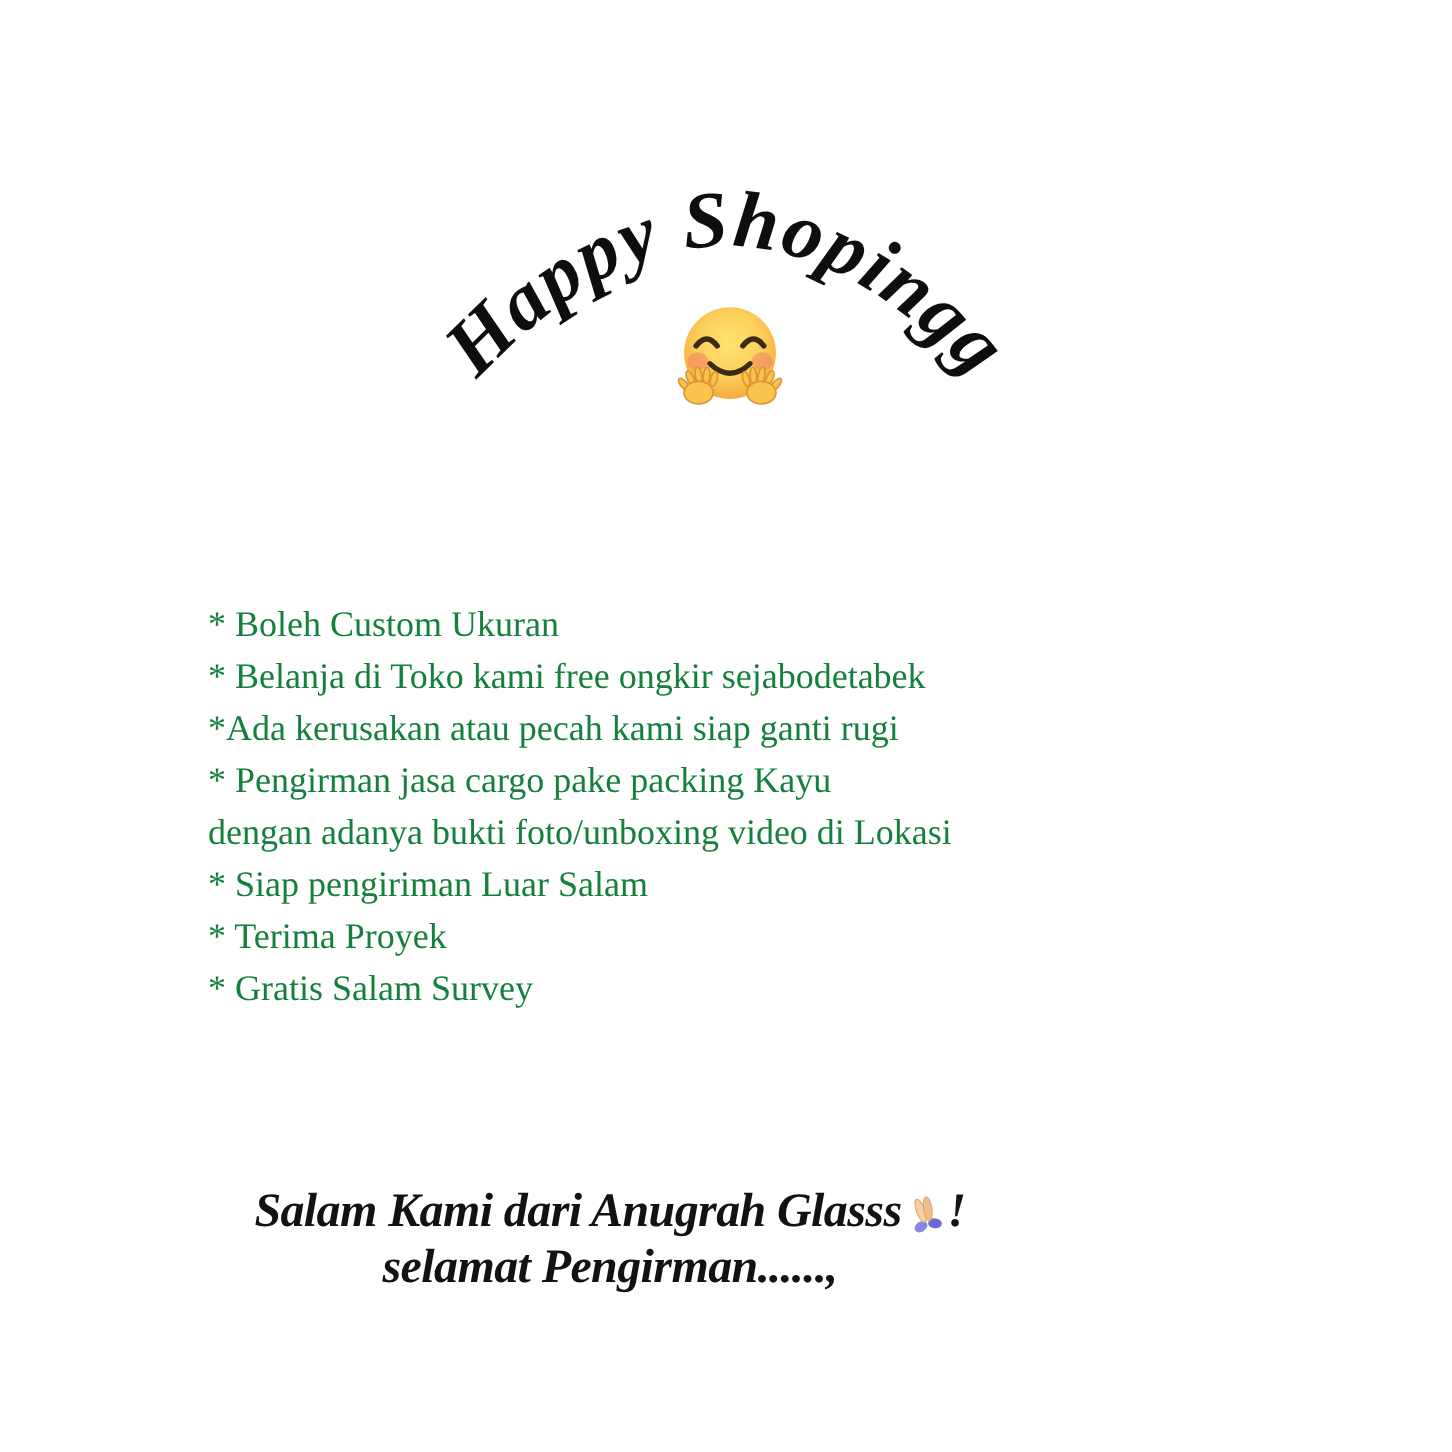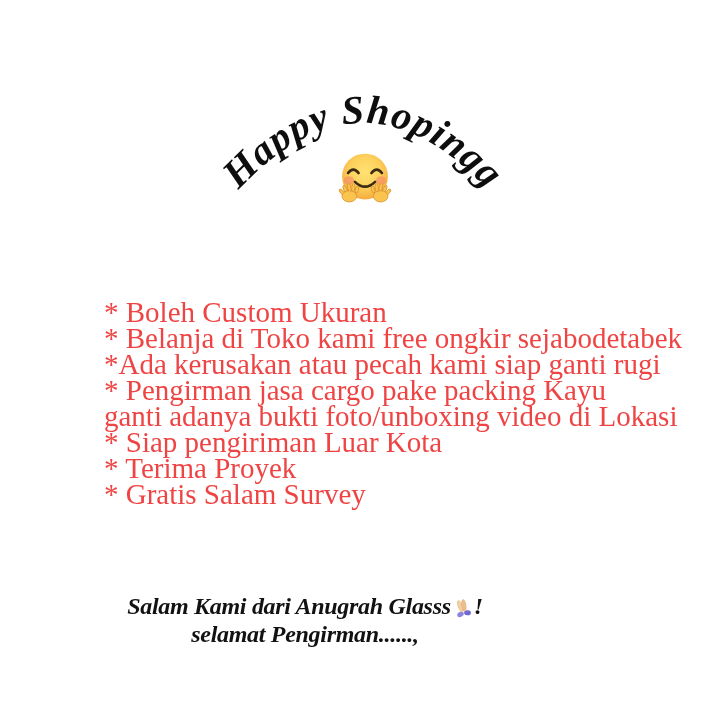--- a/index.html
+++ b/index.html
@@ -13,21 +13,21 @@
     font-family:"Liberation Serif",serif;
     font-size:40px;font-weight:700;font-style:italic;
     fill:#0e0e0e;letter-spacing:1px;
   }
   
   .hug{position:absolute;left:336px;top:150px;width:58px;height:58px;}
   
   .info{
     position:absolute;left:104px;top:299px;
     font-family:"Liberation Serif",serif;
-    font-size:29px;line-height:26px;color:#ef4444;
+    font-size:18px;line-height:26px;color:#15803d;
     white-space:nowrap;
   }
   
   .footer{
     position:absolute;left:0;top:592px;width:610px;text-align:center;
     color:#121212;font-weight:700;font-style:italic;
     font-family:"Liberation Serif",serif;
   }
   .footer-line{font-size:24px;line-height:28px;letter-spacing:-0.3px;}
   .fh{width:21px;height:21px;vertical-align:-4px;margin:0 1px;}
@@ -69,22 +69,22 @@
       <ellipse cx="16.5" cy="57.5" rx="9" ry="7"></ellipse>
     </g>
     <use href="#handL" xlink:href="#handL" transform="translate(72 0) scale(-1 1)"></use>
   </svg>
 
   <div class="info">
     <div>* Boleh Custom Ukuran</div>
     <div>* Belanja di Toko kami free ongkir sejabodetabek</div>
     <div>*Ada kerusakan atau pecah kami siap ganti rugi</div>
     <div>* Pengirman jasa cargo pake packing Kayu</div>
-    <div>ganti adanya bukti foto/unboxing video di Lokasi</div>
-    <div>* Siap pengiriman Luar Kota</div>
+    <div>dengan adanya bukti foto/unboxing video di Lokasi</div>
+    <div>* Siap pengiriman Luar Salam</div>
     <div>* Terima Proyek</div>
     <div>* Gratis Salam Survey</div>
   </div>
 
   <div class="footer">
     <div class="footer-line">
       <span>Salam Kami dari Anugrah Glasss</span><svg class="fh" viewBox="0 0 32 32" xmlns="http://www.w3.org/2000/svg">
         <g transform="rotate(-14 16 16)">
           <ellipse cx="10.5" cy="25.5" rx="5.2" ry="3.8" fill="#8A84E2" transform="rotate(-18 10.5 25.5)"></ellipse>
           <ellipse cx="21.5" cy="25.5" rx="5.2" ry="3.8" fill="#6F68D4" transform="rotate(18 21.5 25.5)"></ellipse>

